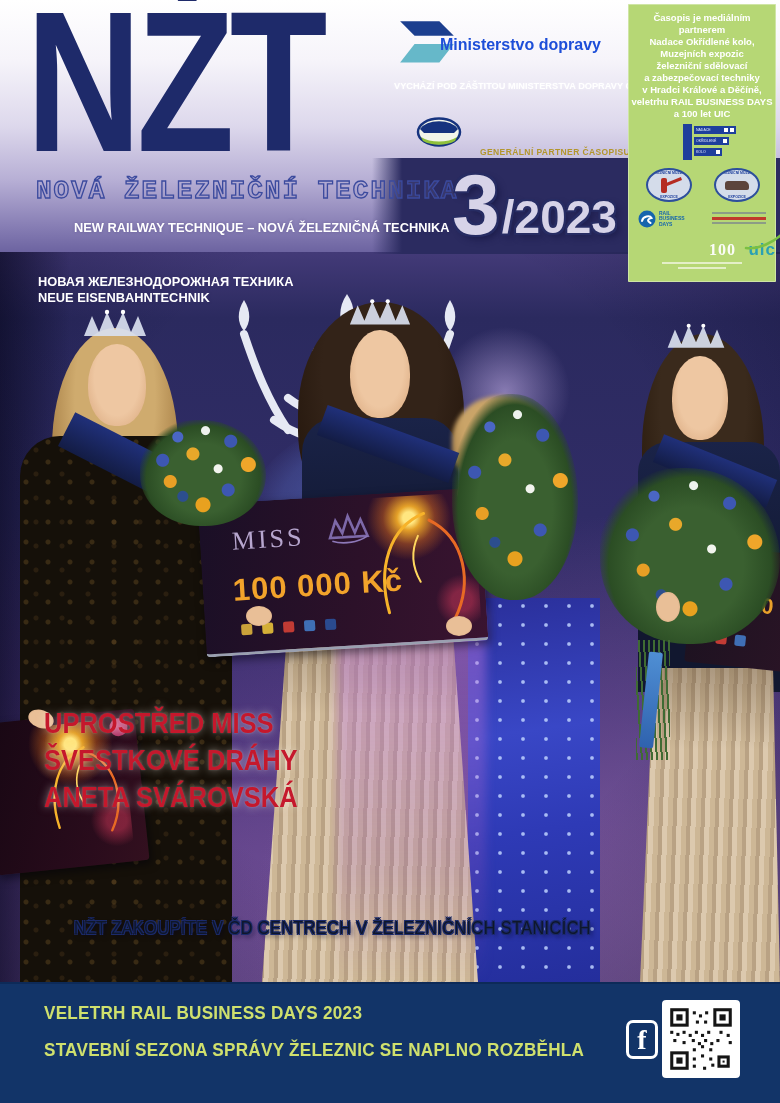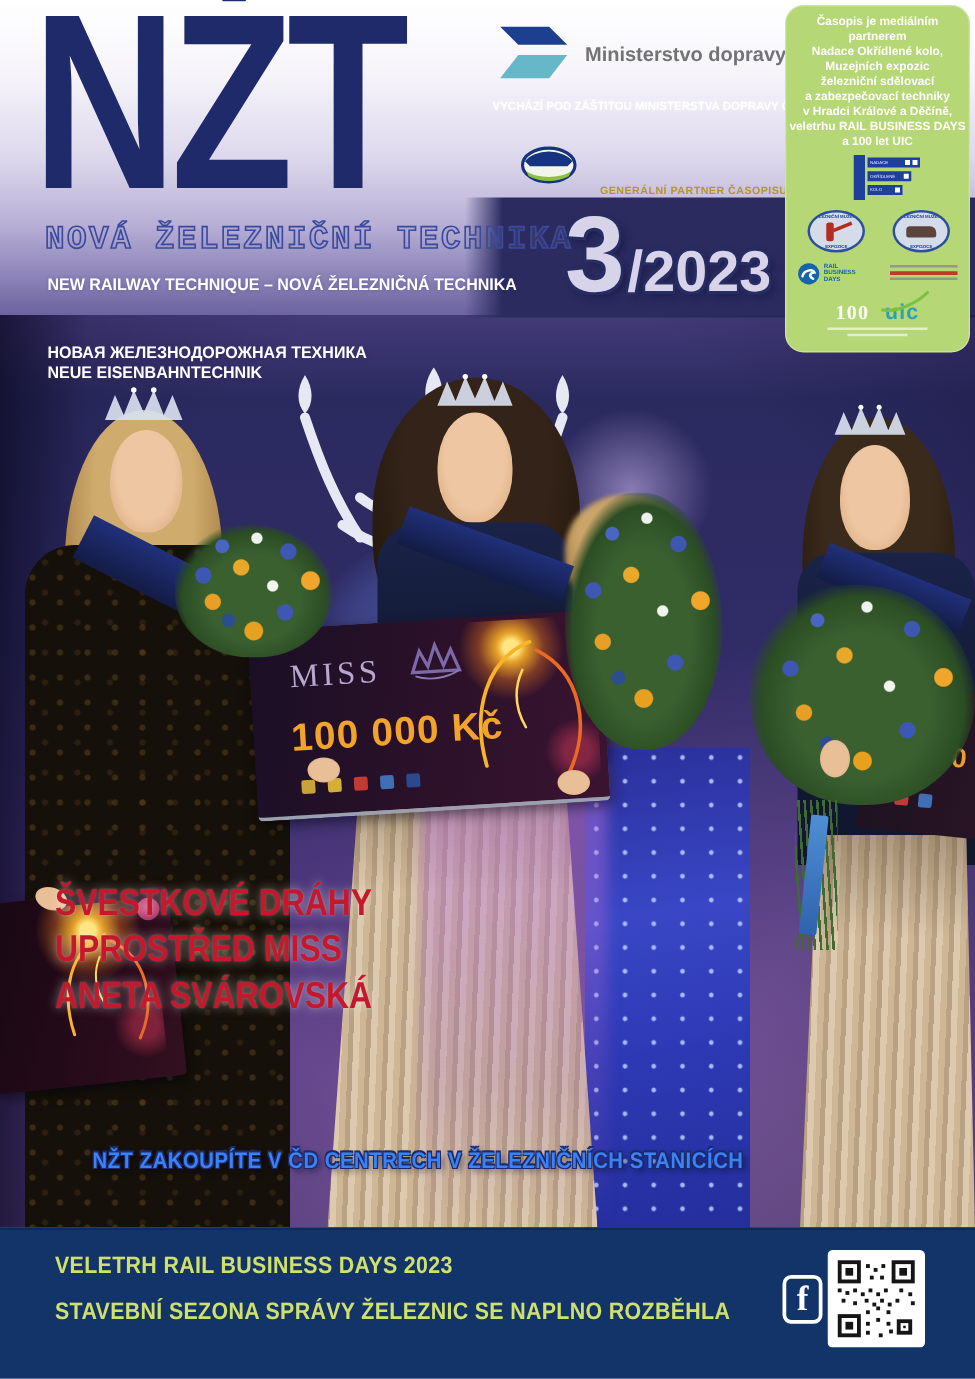--- a/index.html
+++ b/index.html
@@ -11,53 +11,53 @@
   
   .masthead-bg{left:0;top:0;width:780px;height:300px;z-index:1;
     background:linear-gradient(180deg,#ffffff 0%,#f6f4fa 20%,#ddd8ec 42%,#b7afd5 60%,#857cb3 76%,#5a5193 90%,#433a78 100%);}
   .nzt-logo{left:26px;top:-18px;z-index:9;font-size:200px;line-height:200px;font-weight:800;
     color:#1e2a6a;letter-spacing:-6px;transform:scaleX(.8);transform-origin:left top;}
   .nzt-sub{left:36px;top:176px;z-index:9;font-size:26px;font-weight:700;letter-spacing:2px;
     color:rgba(150,150,200,.12);font-family:Liberation Mono, monospace;-webkit-text-stroke:1.3px #3b4a9e;}
   .lang-line{left:38px;z-index:9;font-size:13.5px;font-weight:700;color:#fff;
     text-shadow:0 0 3px rgba(60,50,110,.35);}
   .ministry-logo{left:396px;top:20px;z-index:9;width:64px;height:46px;}
-  .ministry-name{left:468px;top:36px;z-index:9;font-size:16px;font-weight:700;color:#737373;text-align:right;}
+  .ministry-name{left:440px;top:36px;z-index:9;font-size:16px;font-weight:700;color:#1d4ed8;text-align:right;}
   .patronage{left:394px;top:80px;z-index:9;font-size:9.5px;font-weight:700;color:#fff;
     text-shadow:0 0 3px rgba(255,255,255,.55);}
   .sudop-logo{left:416px;top:116px;z-index:9;width:46px;height:32px;}
   .sudop-name{left:464px;top:118px;z-index:9;font-size:24px;font-weight:800;font-style:italic;color:#16337f;letter-spacing:.5px;}
   .sudop-tag{left:480px;top:147px;z-index:9;font-size:8.5px;font-weight:700;color:#b3962d;letter-spacing:.4px;}
   .dark-patch{left:372px;top:158px;width:408px;height:96px;z-index:2;
     background:linear-gradient(90deg,rgba(43,43,96,0) 0,#2b2b60 30px);}
   .issue{left:452px;top:168px;z-index:9;display:flex;align-items:flex-end;color:#d7d3e8;
     text-shadow:2px 2px 0 #272c63,-2px -2px 0 #272c63,2px -2px 0 #272c63,-2px 2px 0 #272c63,4px 4px 7px rgba(15,15,55,.55);}
   .issue-num{font-size:86px;line-height:72px;font-weight:800;}
   .issue-year{font-size:46px;line-height:46px;font-weight:800;margin-left:2px;}
 
   
-  .pbox{left:628px;top:4px;width:148px;height:278px;z-index:9;background:#b6d775;border-radius:15px;
+  .pbox{left:628px;top:4px;width:148px;height:278px;z-index:9;background:#b6d775;border-radius:1px;
     box-shadow:0 0 0 1px rgba(255,255,255,.35) inset;}
   .pbox-line{display:block;text-align:center;font-size:9.5px;line-height:12px;font-weight:700;color:#fff;}
   .pbox-text{position:absolute;left:0;right:0;top:8px;}
   .nadace{position:absolute;left:39px;top:120px;width:70px;height:38px;}
   .nadace-post{position:absolute;left:16px;top:0;width:9px;height:36px;background:#1e3f9c;}
   .nadace-bar{position:absolute;left:27px;height:8px;background:#1e3f9c;color:#e6ecff;font-size:3.5px;
     line-height:8px;padding-left:2px;overflow:hidden;white-space:nowrap;}
   .nadace-sq{position:absolute;top:2px;width:4px;height:4px;background:#fff;}
   .badge{position:absolute;top:164px;width:42px;height:30px;border:2px solid #2d4f9c;border-radius:50%;
     background:#d4dcea;overflow:hidden;}
   .badge .t{position:absolute;left:0;right:0;top:1px;font-size:3.5px;color:#1e3f9c;text-align:center;font-weight:700;}
   .badge .b{position:absolute;left:0;right:0;bottom:1px;font-size:3.5px;color:#1e3f9c;text-align:center;font-weight:700;}
   .rbd{position:absolute;left:10px;top:206px;display:flex;align-items:center;}
   .rbd-text{margin-left:3px;font-size:5px;line-height:5.5px;font-weight:800;color:#1565ad;}
   .finetext{position:absolute;left:84px;top:208px;width:54px;}
   .fl{height:2px;background:#8c9c86;margin-bottom:2.5px;}
   .fl.red{background:#c0392b;height:3px;}
-  .uic-row{position:absolute;left:0;right:0;top:236px;text-align:center;}
+  .uic-row{position:absolute;left:0;right:0;top:236px;text-align:right;}
   .uic-hundred{font-size:16px;font-weight:700;color:#fff;opacity:.95;font-family:"Liberation Serif",serif;letter-spacing:1px;}
   .uic-mark{font-size:17px;font-weight:800;color:#2aa0b4;letter-spacing:1px;position:relative;margin-left:8px;}
   .uic-lines{position:absolute;left:34px;right:34px;top:258px;}
 
   
   .photo-bg{left:0;top:252px;width:780px;height:730px;z-index:2;
     background:
       radial-gradient(circle at 505px 140px,rgba(196,176,232,.6) 0,rgba(196,176,232,0) 65px),
       radial-gradient(ellipse at 88% 96%,rgba(150,110,175,.5) 0,rgba(150,110,175,0) 45%),
       radial-gradient(ellipse at 45% 100%,rgba(140,95,170,.35) 0,rgba(140,95,170,0) 40%),
@@ -125,21 +125,21 @@
   .minicard{left:-10px;top:716px;width:152px;height:152px;z-index:6;transform:rotate(-6deg);border-radius:4px;
     background:linear-gradient(110deg,#170713 0%,#2a0c1c 70%,#33101f 100%);box-shadow:2px 4px 9px rgba(0,0,10,.5);}
   .sidecheck{left:690px;top:550px;width:120px;height:118px;z-index:6;transform:rotate(6deg);border-radius:4px;
     background:linear-gradient(100deg,#1c1220 0%,#2b1426 100%);}
   .sidecheck .amt{position:absolute;left:8px;top:42px;font-size:22px;font-weight:800;color:#e8a02a;letter-spacing:5px;}
   .sidecheck .dots{position:absolute;left:10px;top:86px;display:flex;gap:8px;}
 
   
   .headline{left:44px;top:704px;z-index:8;font-size:30px;line-height:37px;font-weight:800;color:#c5182c;
     text-shadow:0 0 9px rgba(255,246,238,.5),0 0 2px rgba(255,255,255,.25);}
-  .banner{left:46px;top:918px;z-index:8;font-size:18px;font-weight:700;color:#3b82f6;letter-spacing:.5px;
+  .banner{left:46px;top:918px;z-index:8;font-size:18px;font-weight:400;color:#0f172a;letter-spacing:.5px;
     text-shadow:-1px -1px 0 #1b2a6b,1px -1px 0 #1b2a6b,-1px 1px 0 #1b2a6b,1px 1px 0 #1b2a6b,3px 3px 5px rgba(0,0,35,.65);padding-left:28px;}
 
   
   .footer{left:0;top:982px;width:780px;height:121px;z-index:10;background:#123468;border-top:2px solid #0d2a58;}
   .footer-line{position:absolute;left:44px;font-size:19px;font-weight:800;color:#cfe06d;letter-spacing:.3px;}
   .fbicon{position:absolute;left:626px;top:1020px;width:26px;height:33px;border:3px solid #fff;border-radius:7px;
     z-index:11;color:#fff;font-family:"Liberation Serif",serif;font-weight:700;font-size:28px;line-height:34px;
     text-align:center;}
   .qr{position:absolute;left:662px;top:1000px;z-index:11;}
 </style>
@@ -270,21 +270,21 @@
   <div class="abs bouquet" style="left:600px;top:468px;width:180px;height:176px;"></div>
   <div class="abs stems" style="left:636px;top:640px;width:34px;height:120px;"></div>
   <div class="abs ribbon" style="left:644px;top:652px;width:14px;height:96px;transform:rotate(6deg);"></div>
   <div class="abs hand" style="left:28px;top:710px;width:26px;height:18px;transform:rotate(18deg);"></div>
   <div class="abs hand" style="left:246px;top:606px;width:26px;height:20px;"></div>
   <div class="abs hand" style="left:446px;top:616px;width:26px;height:20px;"></div>
   <div class="abs hand" style="left:656px;top:592px;width:24px;height:30px;"></div>
 
   <div class="abs nzt-logo">NŽT</div>
   <div class="abs nzt-sub">NOVÁ ŽELEZNIČNÍ TECHNIKA</div>
-  <div class="abs lang-line" style="top:220px;"><span class="cx" style="transform:scaleX(.95);">NEW RAILWAY TECHNIQUE – NOVÁ ŽELEZNIČNÁ TECHNIKA</span></div>
+  <div class="abs lang-line" style="top:220px;margin-left:36px;"><span class="cx" style="transform:scaleX(.95);">NEW RAILWAY TECHNIQUE – NOVÁ ŽELEZNIČNÁ TECHNIKA</span></div>
   <div class="abs lang-line" style="top:247px;margin-top:43px;"><span class="cx" style="transform:scaleX(.95);">NEUE EISENBAHNTECHNIK</span></div>
   <div class="abs lang-line" style="top:274px;"><span class="cx" style="transform:scaleX(.95);">НОВАЯ ЖЕЛЕЗНОДОРОЖНАЯ ТЕХНИКА</span></div>
 
   <svg class="abs ministry-logo" viewBox="0 0 62 44">
     <polygon points="4,1 42,1 56,15 18,15" fill="#1c3f8f"></polygon>
     <polygon points="18,23 56,23 42,41 4,41" fill="#66b8c9"></polygon>
   </svg>
   <div class="abs ministry-name">Ministerstvo dopravy</div>
   <div class="abs patronage"><span class="cx" style="transform:scaleX(.97);">VYCHÁZÍ POD ZÁŠTITOU MINISTERSTVA DOPRAVY ČR</span></div>
 
@@ -354,22 +354,22 @@
         </svg>
       </span>
     </div>
     <div class="uic-lines">
       <div class="fl" style="background:#e4efc8;"></div>
       <div class="fl" style="background:#e4efc8;width:60%;margin:0 auto;"></div>
     </div>
   </div>
 
   <div class="abs headline">
+    <div><span class="cx" style="transform:scaleX(.85);">UPROSTŘED MISS</span></div>
     <div><span class="cx" style="transform:scaleX(.85);">ŠVESTKOVÉ DRÁHY</span></div>
-    <div><span class="cx" style="transform:scaleX(.85);">UPROSTŘED MISS</span></div>
     <div><span class="cx" style="transform:scaleX(.85);">ANETA SVÁROVSKÁ</span></div>
   </div>
   <div class="abs banner">
     <span class="cx" style="transform:scaleX(.9);">NŽT ZAKOUPÍTE V ČD CENTRECH V ŽELEZNIČNÍCH STANICÍCH</span>
   </div>
 
   <div class="abs footer"></div>
   <div class="footer-line" style="top:1002px;z-index:11;"><span class="cx" style="transform:scaleX(.9);">VELETRH RAIL BUSINESS DAYS 2023</span></div>
   <div class="footer-line" style="top:1039px;z-index:11;"><span class="cx" style="transform:scaleX(.9);">STAVEBNÍ SEZONA SPRÁVY ŽELEZNIC SE NAPLNO ROZBĚHLA</span></div>
 

